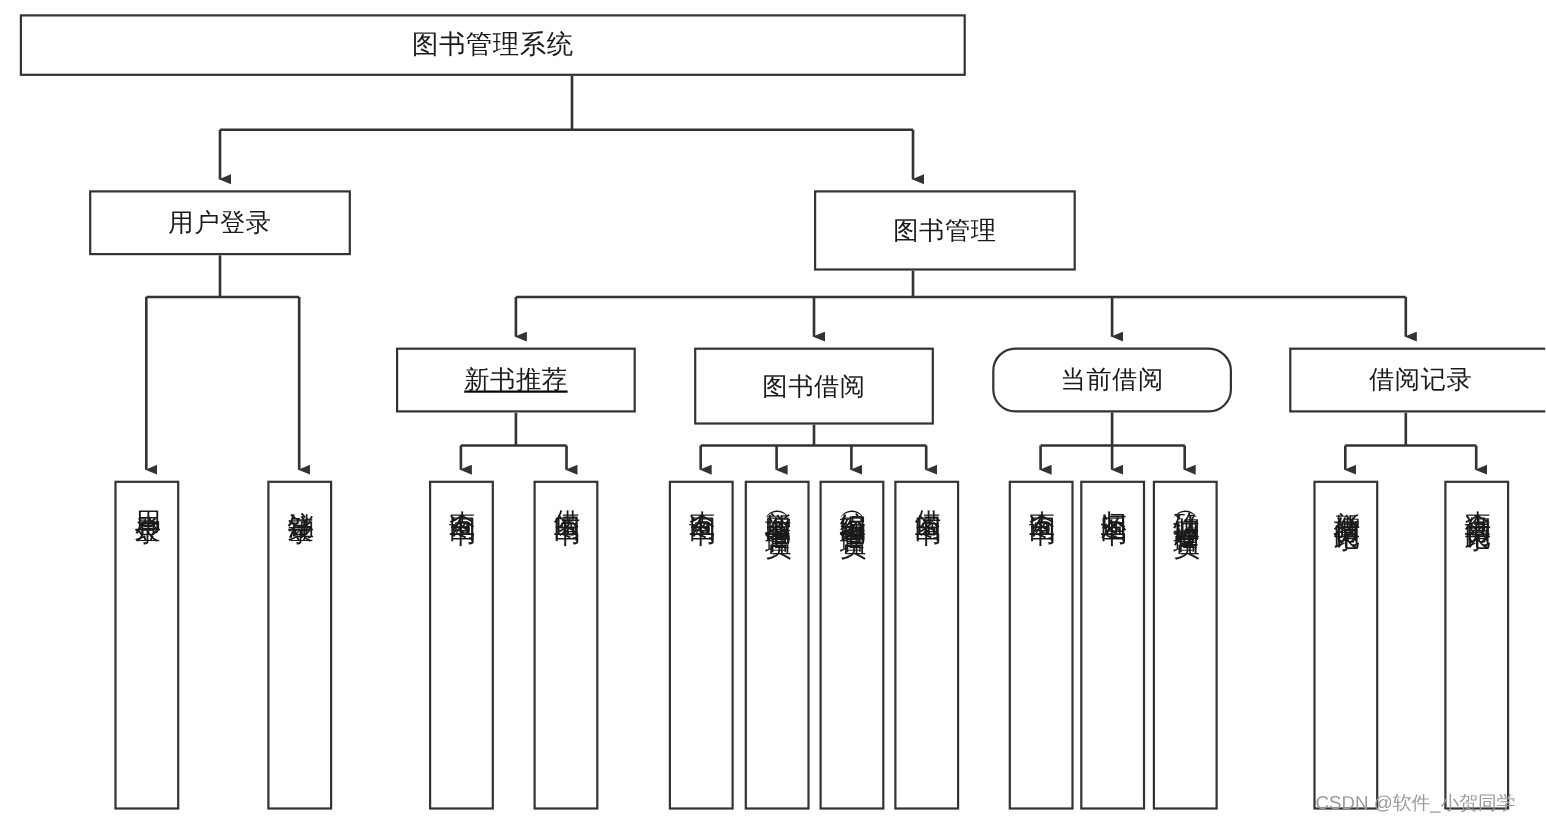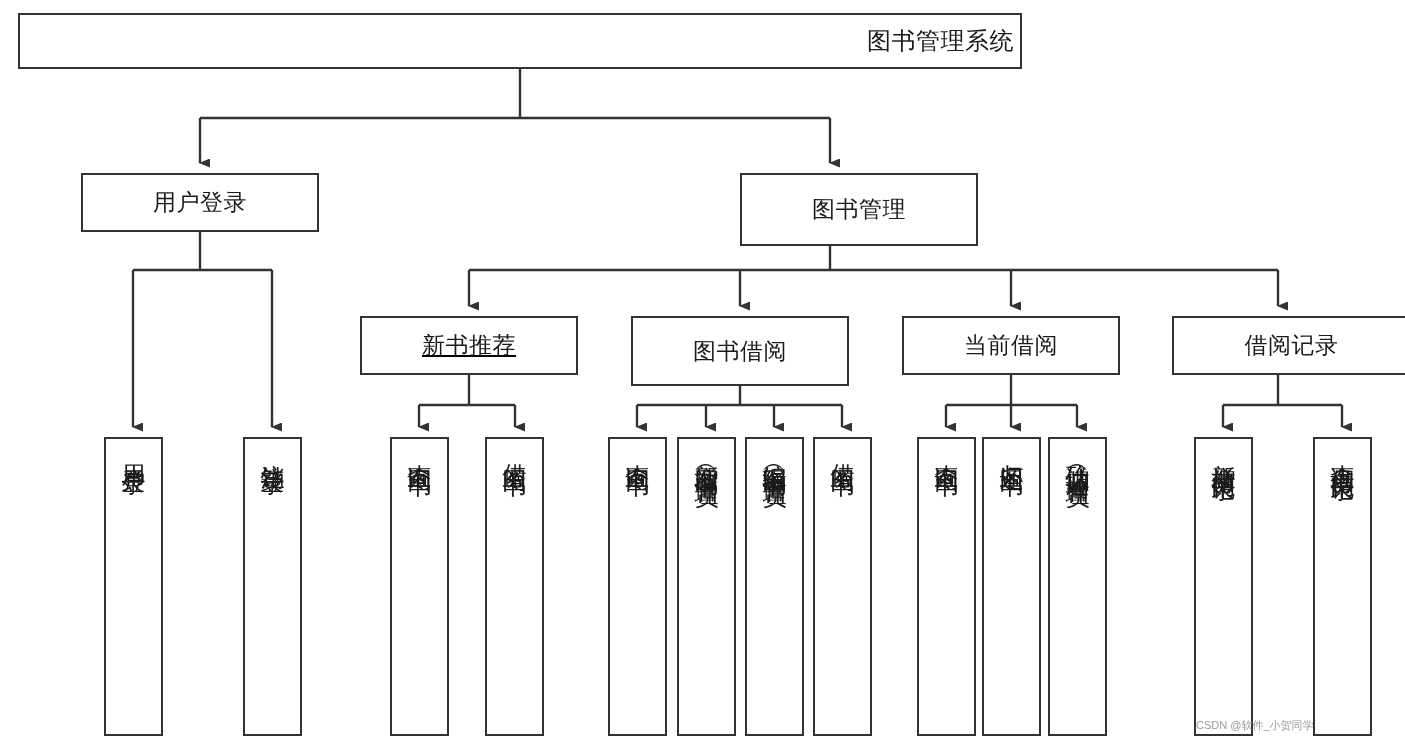--- a/index.html
+++ b/index.html
@@ -57,21 +57,21 @@
     line-height: 1;
     font-size: 24px;
     white-space: nowrap;
   }
   .node-box.title .node-label {
     font-size: 24px;
   }
   .watermark {
     position: absolute;
     color: #9a9a9a;
-    font-size: 11px;
+    font-size: 17px;
     white-space: nowrap;
     pointer-events: none;
   }
 </style>
 </head>
 <body>
 
 <div id="diagram-root">
 
   <svg class="connector-layer" viewBox="0 0 1405 747" xmlns="http://www.w3.org/2000/svg">
@@ -111,36 +111,36 @@
         <path d="M 1011 405 L 1011 427" fill="none" stroke="#333333" stroke-width="2.4" marker-end="url(#arrowhead)"></path>
         <path d="M 1077 405 L 1077 427" fill="none" stroke="#333333" stroke-width="2.4" marker-end="url(#arrowhead)"></path>
         <path d="M 1278 375 L 1278 405" fill="none" stroke="#333333" stroke-width="2.4"></path>
         <path d="M 1223 405 L 1342 405" fill="none" stroke="#333333" stroke-width="2.4"></path>
         <path d="M 1223 405 L 1223 427" fill="none" stroke="#333333" stroke-width="2.4" marker-end="url(#arrowhead)"></path>
         <path d="M 1342 405 L 1342 427" fill="none" stroke="#333333" stroke-width="2.4" marker-end="url(#arrowhead)"></path>
       </g>
   </svg>
 
   <div id="node-layer">
-      <div class="node-box horizontal title" style="left: 18px; top: 13px; width: 1004px; height: 56px; justify-content: flex-end;">
+      <div class="node-box horizontal title" style="left: 18px; top: 13px; width: 860px; height: 56px;">
         <span class="node-label">图书管理系统</span>
       </div>
       <div class="node-box horizontal" style="left: 81px; top: 173px; width: 238px; height: 59px;">
         <span class="node-label">用户登录</span>
       </div>
       <div class="node-box horizontal" style="left: 740px; top: 173px; width: 238px; height: 73px;">
         <span class="node-label">图书管理</span>
       </div>
       <div class="node-box horizontal" style="left: 360px; top: 316px; width: 218px; height: 59px; text-decoration: underline;">
         <span class="node-label">新书推荐</span>
       </div>
       <div class="node-box horizontal" style="left: 631px; top: 316px; width: 218px; height: 70px;">
         <span class="node-label">图书借阅</span>
       </div>
-      <div class="node-box horizontal" style="left: 902px; top: 316px; width: 218px; height: 59px;">
+      <div class="node-box horizontal" style="left: 902px; top: 316px; width: 218px; height: 59px; border-radius: 21px;">
         <span class="node-label">当前借阅</span>
       </div>
       <div class="node-box horizontal" style="left: 1172px; top: 316px; width: 239px; height: 59px;">
         <span class="node-label">借阅记录</span>
       </div>
       <div class="node-box vertical" style="left: 104px; top: 437px; width: 59px; height: 299px;">
         <span class="node-label">用户登录</span>
       </div>
       <div class="node-box vertical" style="left: 243px; top: 437px; width: 59px; height: 299px;">
         <span class="node-label">注销登录</span>

